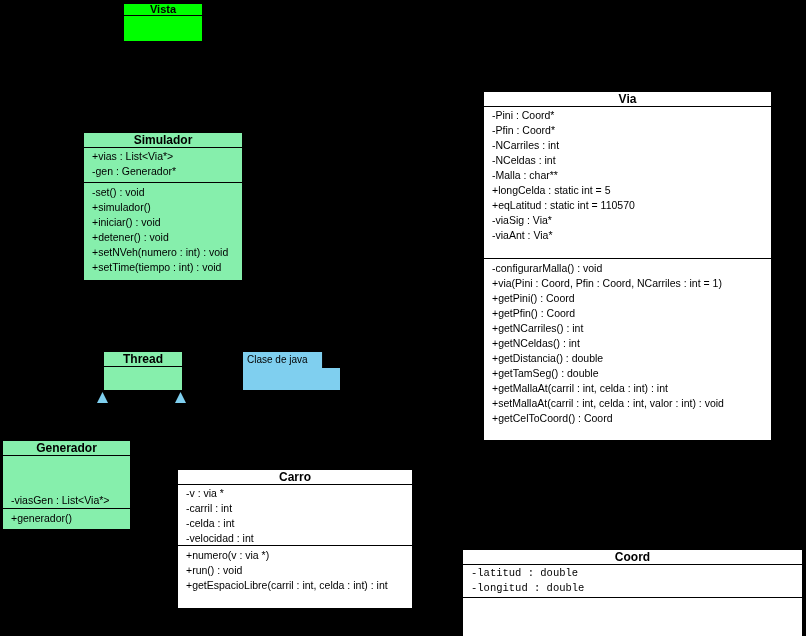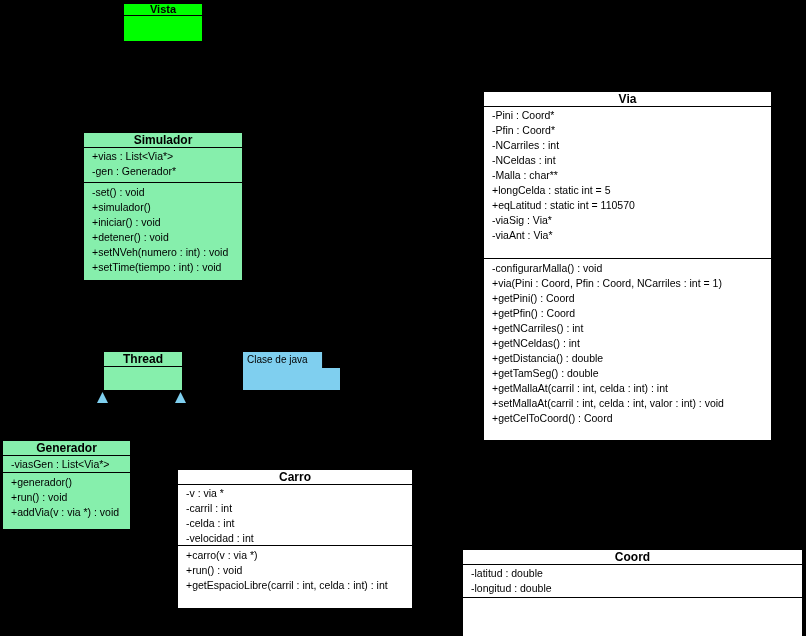--- a/index.html
+++ b/index.html
@@ -136,46 +136,46 @@
 
   <div class="arrowhead" style="left:97px; top:392px;"></div>
   <div class="arrowhead" style="left:175px; top:392px;"></div>
 
   <div class="note-shape">
     <div class="note-label">Clase de java</div>
   </div>
 
   <div class="uml-class c-blue" style="left:2px; top:440px; width:129px; height:90px;">
     <div class="uml-title">Generador</div>
-    <div class="uml-attrs" style="height:17px;">
+    <div class="uml-attrs" style="height:17px;margin-top:36px;">
         <div class="member">-viasGen : List&lt;Via*&gt;</div>
       </div>
     <div class="uml-methods">
         <div class="member">+generador()</div>
         <div class="member">+run() : void</div>
         <div class="member">+addVia(v : via *) : void</div>
       </div>
   </div>
 
   <div class="uml-class c-red" style="left:177px; top:441px; width:236px; height:140px;margin-top:28px;">
     <div class="uml-title">Carro</div>
     <div class="uml-attrs" style="height:61px;">
         <div class="member">-v : via *</div>
         <div class="member">-carril : int</div>
         <div class="member">-celda : int</div>
         <div class="member">-velocidad : int</div>
       </div>
     <div class="uml-methods">
-        <div class="member">+carro(v : via *)</div>
+        <div class="member">+numero(v : via *)</div>
         <div class="member">+run() : void</div>
         <div class="member">+getEspacioLibre(carril : int, celda : int) : int</div>
       </div>
   </div>
 
   <div class="uml-class c-red" style="left:462px; top:501px; width:341px; height:131px;margin-top:48px;">
     <div class="uml-title">Coord</div>
-    <div class="uml-attrs" style="height:33px;">
+    <div class="uml-attrs" style="height:33px;font-family:Liberation Mono, monospace;">
         <div class="member">-latitud : double</div>
         <div class="member">-longitud : double</div>
       </div>
   </div>
 
 </div>
 
 </body></html>

